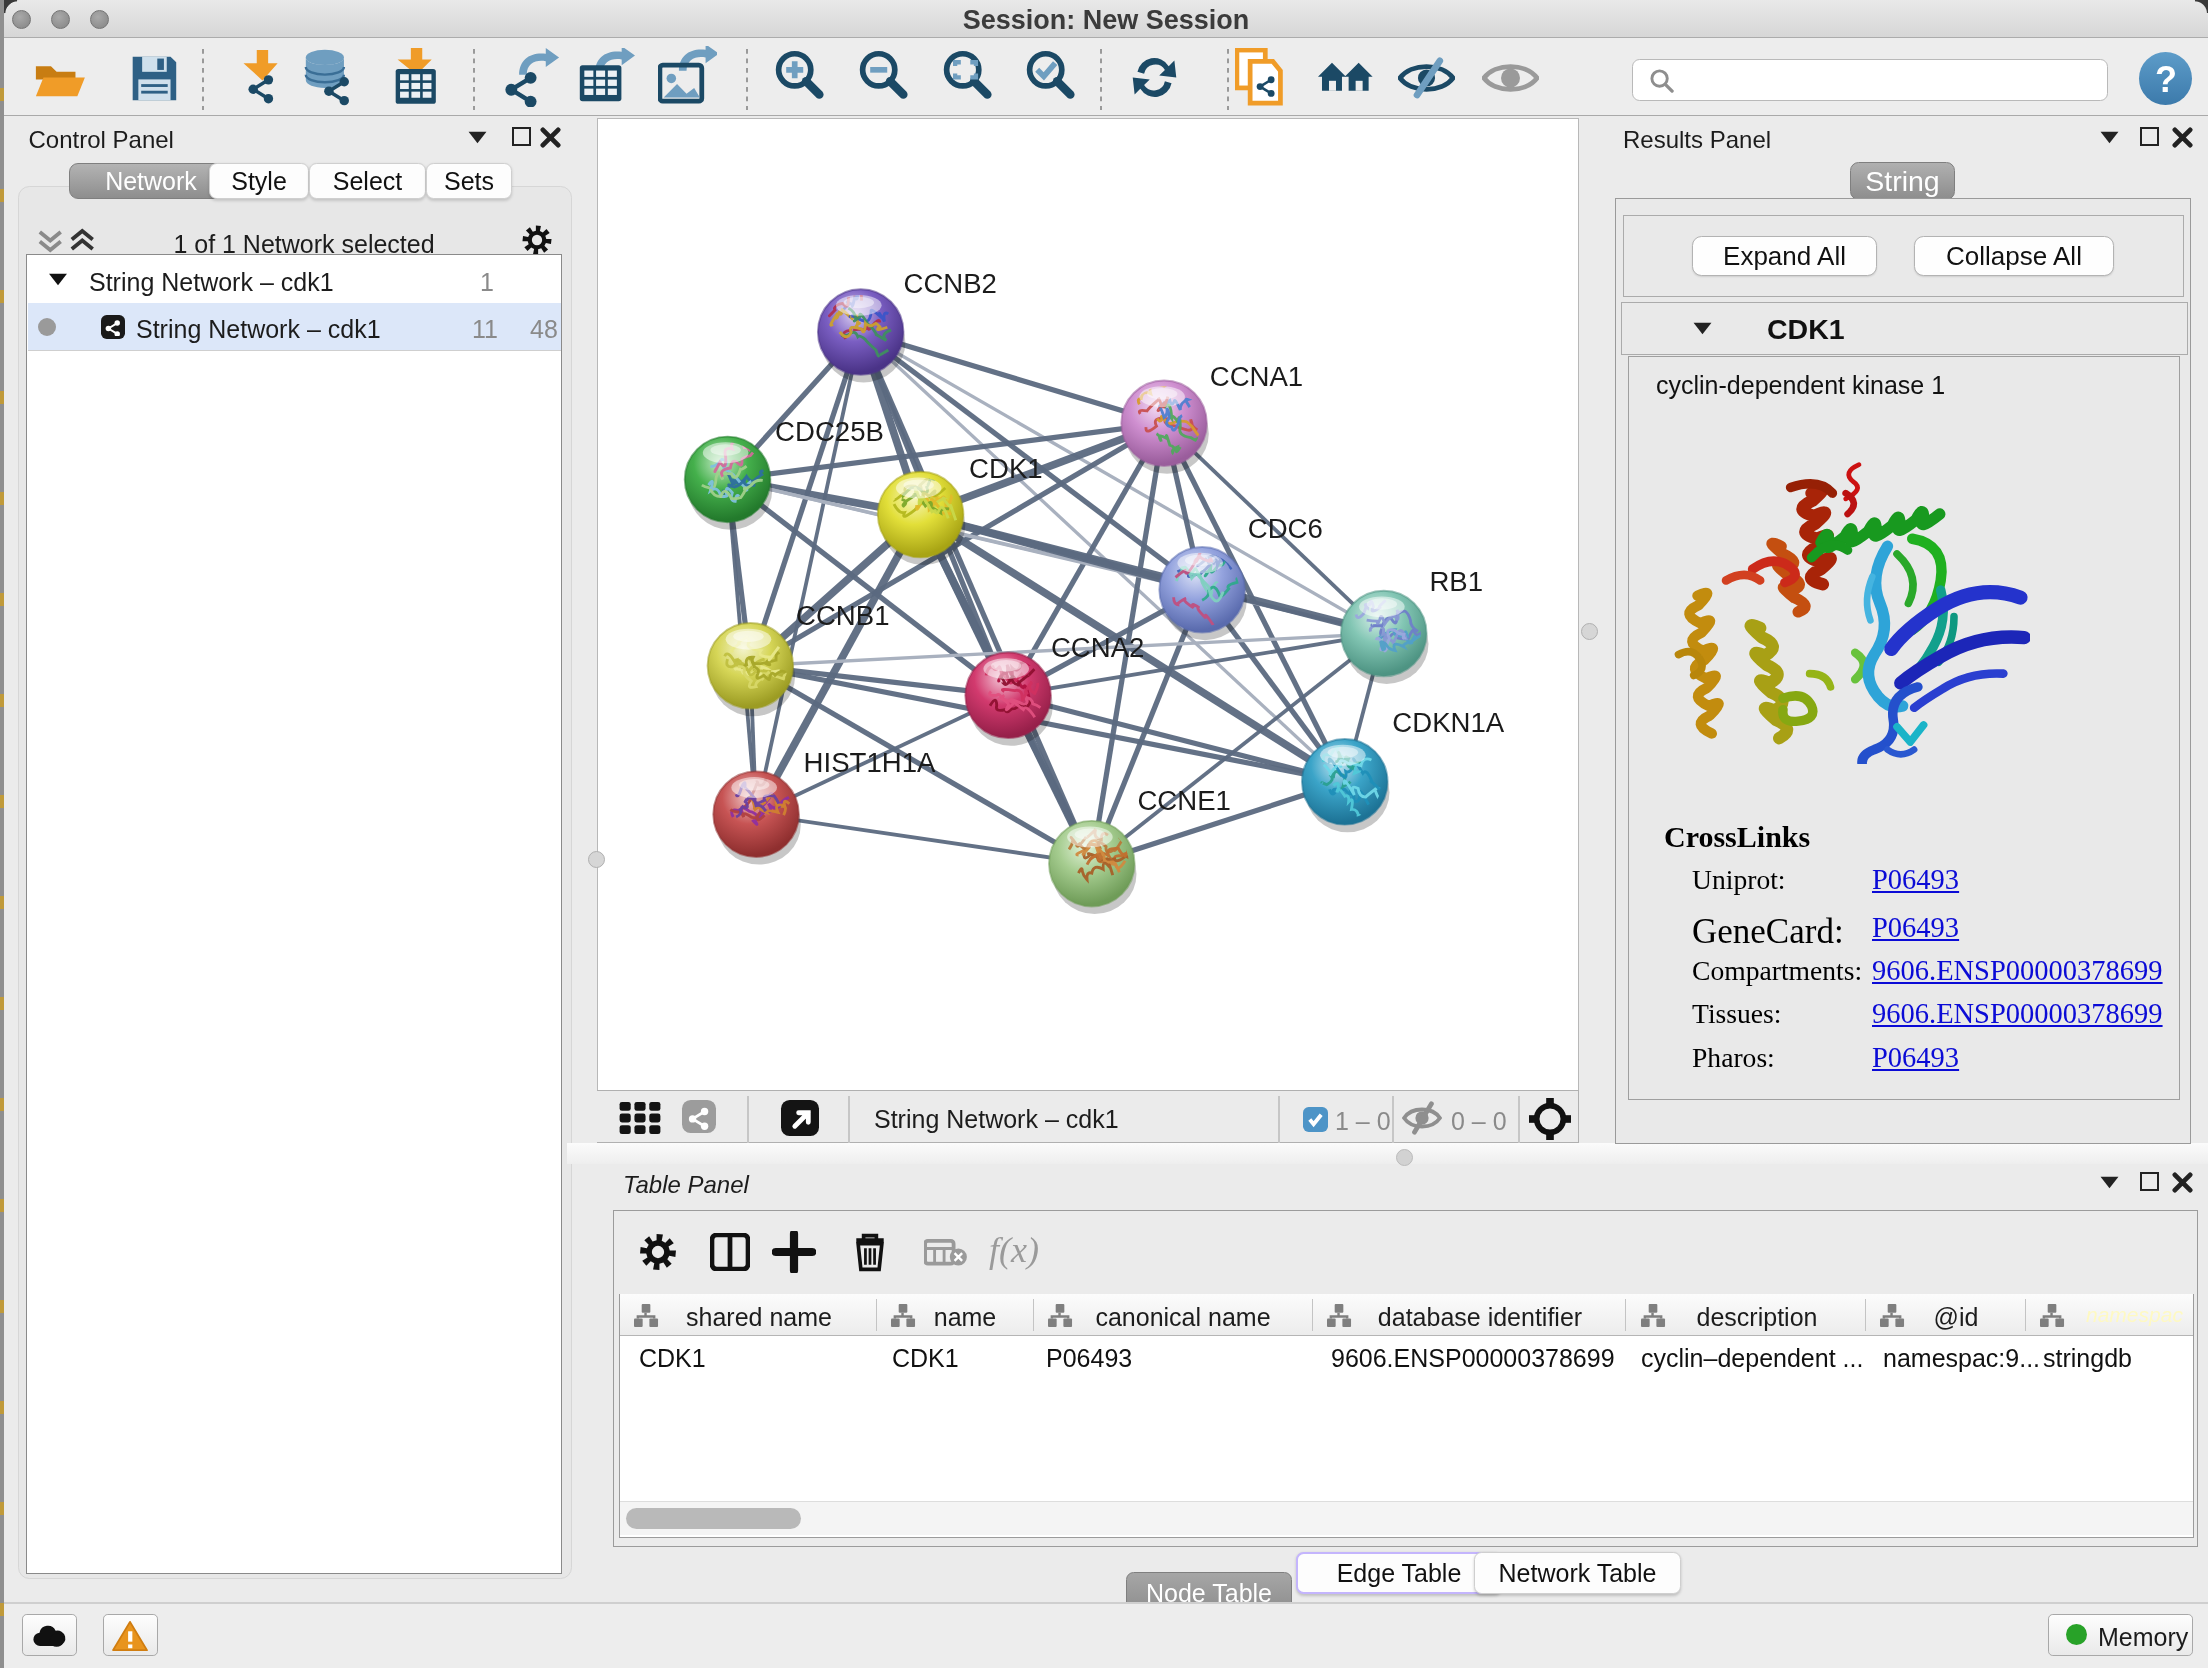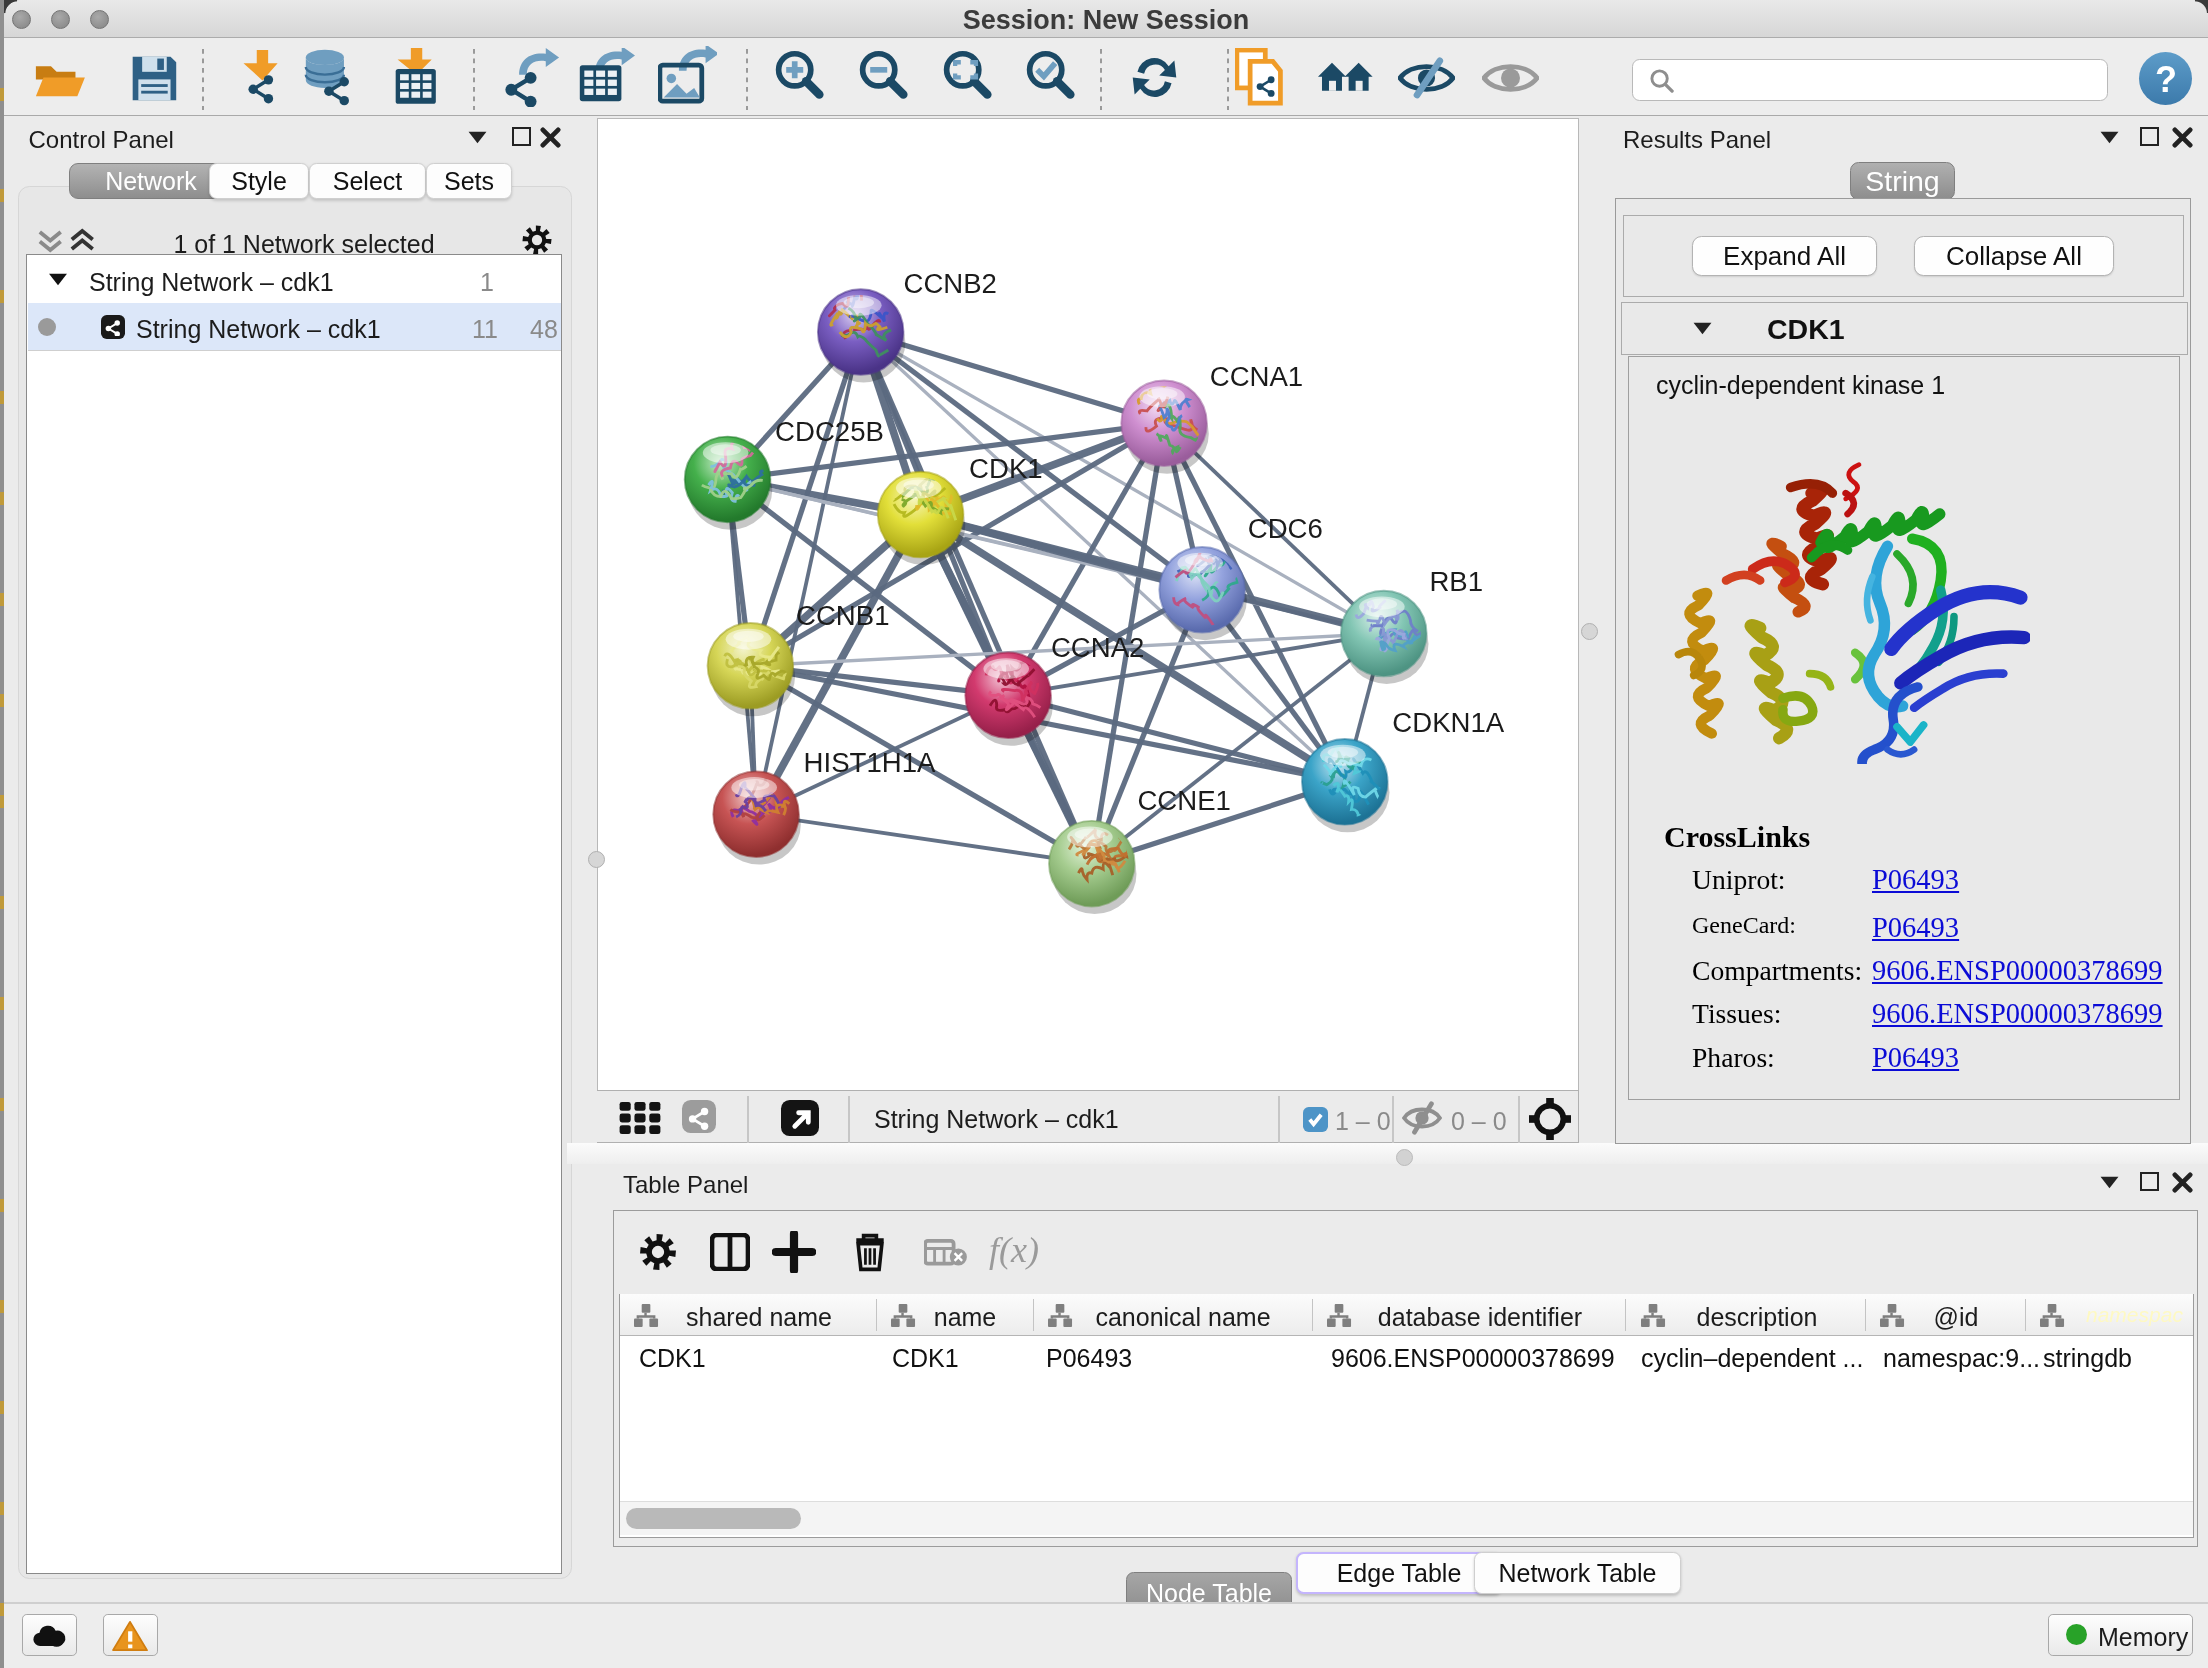--- a/index.html
+++ b/index.html
@@ -624,29 +624,29 @@
     <path d="M 370 150 q -44 -16 -88 12 q -34 22 -48 42" stroke="#2433cc" stroke-width="15" fill="none" opacity="1.0" stroke-linecap="round" stroke-linejoin="round"></path>
     <path d="M 374 192 q -48 -4 -88 20 q -28 16 -42 28" stroke="#1c26b8" stroke-width="14" fill="none" opacity="1.0" stroke-linecap="round" stroke-linejoin="round"></path>
     <path d="M 352 230 q -36 -2 -64 16 q -20 12 -30 20" stroke="#2a3fd0" stroke-width="9" fill="none" opacity="1.0" stroke-linecap="round" stroke-linejoin="round"></path>
     <path d="M 262 244 q -30 8 -26 34 q 4 24 -20 32 q -16 6 -12 18" stroke="#2450cc" stroke-width="10" fill="none" opacity="1.0" stroke-linecap="round" stroke-linejoin="round"></path>
     <path d="M 230 310 q 14 10 28 0" stroke="#2a58d0" stroke-width="7" fill="none" opacity="1.0" stroke-linecap="round" stroke-linejoin="round"></path>
     <path d="M 240 286 l 14 16 l 14 -18" stroke="#1ab4c8" stroke-width="8" fill="none" opacity="1.0" stroke-linecap="round" stroke-linejoin="round"></path>
   </svg>
 <div style="position:absolute;left:1664px;top:820px;font-family:'Liberation Serif',serif;font-size:30px;color:#000;font-weight:700;white-space:nowrap;">CrossLinks</div>
 <div style="position:absolute;left:1692px;top:864px;font-family:'Liberation Serif',serif;font-size:27.6px;color:#000;font-weight:400;white-space:nowrap;">Uniprot:</div>
 <div style="position:absolute;left:1872px;top:864px;font-family:'Liberation Serif',serif;font-size:28.5px;color:#0b0bd6;font-weight:400;white-space:nowrap;"><span style="text-decoration:underline;color:#0b0bd6;">P06493</span></div>
-<div style="position:absolute;left:1692px;top:912px;font-family:'Liberation Serif',serif;font-size:24px;color:#000;font-weight:400;white-space:nowrap;">GeneCard:</div>
+<div style="position:absolute;left:1692px;top:912px;font-family:'Liberation Serif',serif;font-size:35px;color:#000;font-weight:400;white-space:nowrap;">GeneCard:</div>
 <div style="position:absolute;left:1872px;top:912px;font-family:'Liberation Serif',serif;font-size:28.5px;color:#0b0bd6;font-weight:400;white-space:nowrap;"><span style="text-decoration:underline;color:#0b0bd6;">P06493</span></div>
 <div style="position:absolute;left:1692px;top:955px;font-family:'Liberation Serif',serif;font-size:27.6px;color:#000;font-weight:400;white-space:nowrap;">Compartments:</div>
 <div style="position:absolute;left:1872px;top:955px;font-family:'Liberation Serif',serif;font-size:28.5px;color:#0b0bd6;font-weight:400;white-space:nowrap;"><span style="text-decoration:underline;color:#0b0bd6;">9606.ENSP00000378699</span></div>
 <div style="position:absolute;left:1692px;top:998px;font-family:'Liberation Serif',serif;font-size:27.6px;color:#000;font-weight:400;white-space:nowrap;">Tissues:</div>
 <div style="position:absolute;left:1872px;top:998px;font-family:'Liberation Serif',serif;font-size:28.5px;color:#0b0bd6;font-weight:400;white-space:nowrap;"><span style="text-decoration:underline;color:#0b0bd6;">9606.ENSP00000378699</span></div>
 <div style="position:absolute;left:1692px;top:1042px;font-family:'Liberation Serif',serif;font-size:27.6px;color:#000;font-weight:400;white-space:nowrap;">Pharos:</div>
 <div style="position:absolute;left:1872px;top:1042px;font-family:'Liberation Serif',serif;font-size:28.5px;color:#0b0bd6;font-weight:400;white-space:nowrap;"><span style="text-decoration:underline;color:#0b0bd6;">P06493</span></div>
-<div style="position:absolute;left:623px;top:1171px;font-family:'Liberation Sans',sans-serif;font-size:24px;color:#1c1c1c;font-weight:400;white-space:nowrap;">Table Panel</div>
+<div style="position:absolute;left:623px;top:1171px;font-family:'Liberation Sans',sans-serif;font-size:24px;color:#1c1c1c;font-weight:400;white-space:nowrap;font-style:italic;">Table Panel</div>
 <svg style="position:absolute;left:2098px;top:1174px" width="23" height="17" viewBox="0 0 24 19">
     <path d="M2 3 h20 l-10 13 z" fill="#222"></path>
   </svg>
 <div style="position:absolute;left:2140px;top:1172px;width:19px;height:19px;border:2.9px solid #222;"></div>
 <svg style="position:absolute;left:2172px;top:1172px" width="21" height="21" viewBox="0 0 22 22">
     <path d="M3 3 L19 19 M19 3 L3 19" stroke="#222" stroke-width="5" stroke-linecap="round"></path>
   </svg>
 <div style="position:absolute;left:613px;top:1210px;width:1585px;height:337px;background:#ebebeb;border:1.9px solid #9b9b9b;"></div>
 <svg style="position:absolute;left:639px;top:1233px" width="38" height="38" viewBox="0 0 40 40">
     <path d="M18.5 1.1 L25.2 1.7 L23.9 8.1 L27.7 10.2 L32.3 5.6 L36.6 10.7 L31.1 14.3 L32.4 18.5 L38.9 18.5 L38.3 25.2 L31.9 23.9 L29.8 27.7 L34.4 32.3 L29.3 36.6 L25.7 31.1 L21.5 32.4 L21.5 38.9 L14.8 38.3 L16.1 31.9 L12.3 29.8 L7.7 34.4 L3.4 29.3 L8.9 25.7 L7.6 21.5 L1.1 21.5 L1.7 14.8 L8.1 16.1 L10.2 12.3 L5.6 7.7 L10.7 3.4 L14.3 8.9 L18.5 7.6 Z M 26.5 20 A 6.5 6.5 0 1 0 13.5 20 A 6.5 6.5 0 1 0 26.5 20 Z" fill="#111" fill-rule="evenodd"></path>

